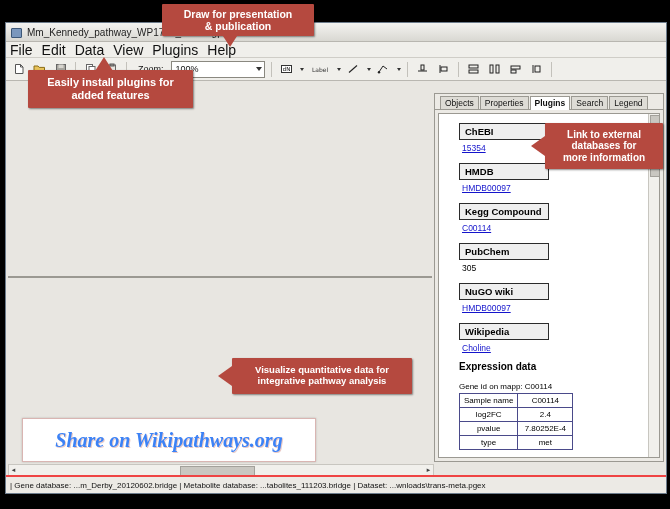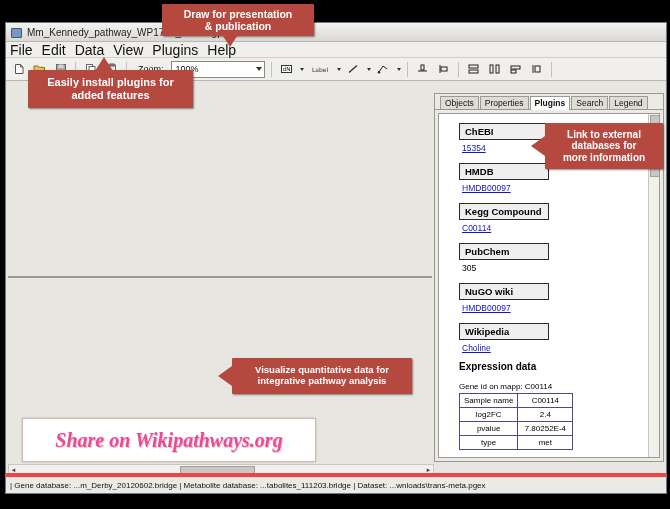--- a/index.html
+++ b/index.html
@@ -48,21 +48,21 @@
   .dbhdr{display:inline-block;min-width:78px;border:1px solid #2b2b2b;background:#efefef;
          font-size:9.5px;font-weight:bold;color:#000;padding:2px 5px;margin-bottom:3px;}
   .dblink{font-size:8.5px;color:#1414cc;text-decoration:underline;margin:0 0 8px 3px;display:block;cursor:pointer;}
   .dbplain{font-size:8.5px;color:#000;margin:0 0 8px 3px;display:block;}
   .exphdr{font-size:10px;font-weight:bold;color:#000;margin:2px 0 10px 0;}
   .geneid{font-size:8px;color:#000;margin-bottom:2px;}
   table.exp{border-collapse:collapse;font-size:8px;}
   table.exp td{border:1px solid #4a4a8a;padding:2px 4px;text-align:center;color:#000;min-width:46px;}
 
   
-  .statusbar{position:absolute;left:0;right:0;bottom:0;height:16px;background:#eceae5;border-top:4px solid #ef4444;
+  .statusbar{position:absolute;left:0;right:0;bottom:0;height:16px;background:#eceae5;border-top:2px solid #ef4444;
              display:flex;align-items:center;padding-left:4px;}
   .statusbar span{font-size:8px;color:#111;}
 
   
   .hscroll{position:absolute;left:2px;right:232px;bottom:17px;height:10px;background:#f1f0ec;border:1px solid #c8c6c0;display:flex;align-items:center;}
   .hscroll .htrack{flex:1;height:8px;position:relative;}
   .hscroll .hthumb{position:absolute;left:40%;width:18%;height:8px;background:#c9c7c1;border:1px solid #a3a19b;}
   .hsq{width:9px;height:8px;font-size:6px;color:#444;display:flex;align-items:center;justify-content:center;}
 
   
@@ -100,21 +100,21 @@
            border-radius:1px;line-height:1.15;}
   .ctri{position:absolute;width:0;height:0;}
   .ctri.down{border-left:9px solid transparent;border-right:9px solid transparent;border-top:14px solid #b5493f;}
   .ctri.up{border-left:9px solid transparent;border-right:9px solid transparent;border-bottom:14px solid #b5493f;}
   .ctri.left{border-top:10px solid transparent;border-bottom:10px solid transparent;border-right:14px solid #b5493f;}
 
   .sharebox{position:absolute;left:22px;top:418px;width:292px;height:42px;background:#fff;
             border:1px solid #d9b5b2;display:flex;align-items:center;justify-content:center;
             box-shadow:0 0 2px rgba(0,0,0,.2);}
   .sharetxt{font-family:"Liberation Serif",serif;font-style:italic;font-weight:bold;font-size:20px;
-            color:#ec4899;text-shadow:1px 1px 0 #e9c9c6;white-space:nowrap;}
+            color:#3b82f6;text-shadow:1px 1px 0 #e9c9c6;white-space:nowrap;}
 </style>
 </head>
 <body>
 
 <div id="root">
 
   <div class="win">
 
     <div class="titlebar">
       <div class="tb-ico"></div>

